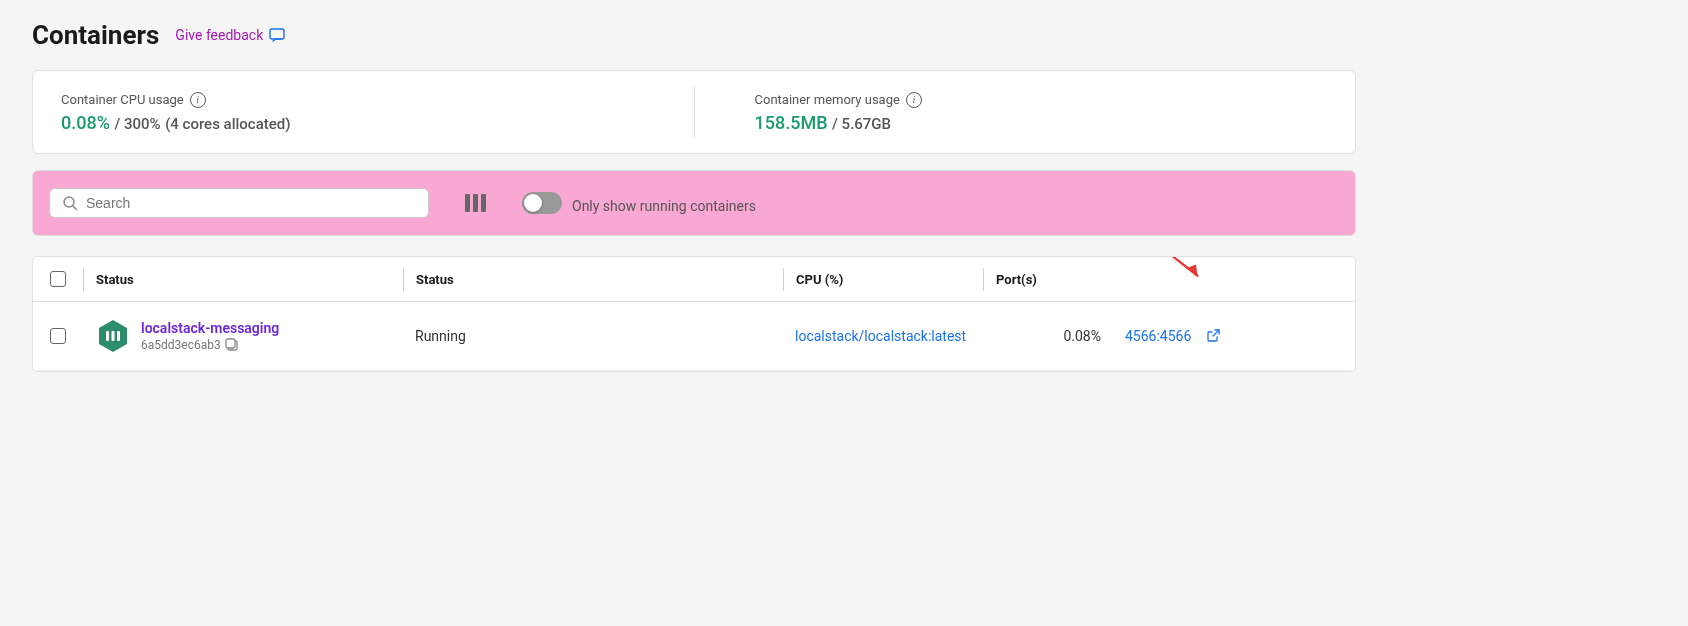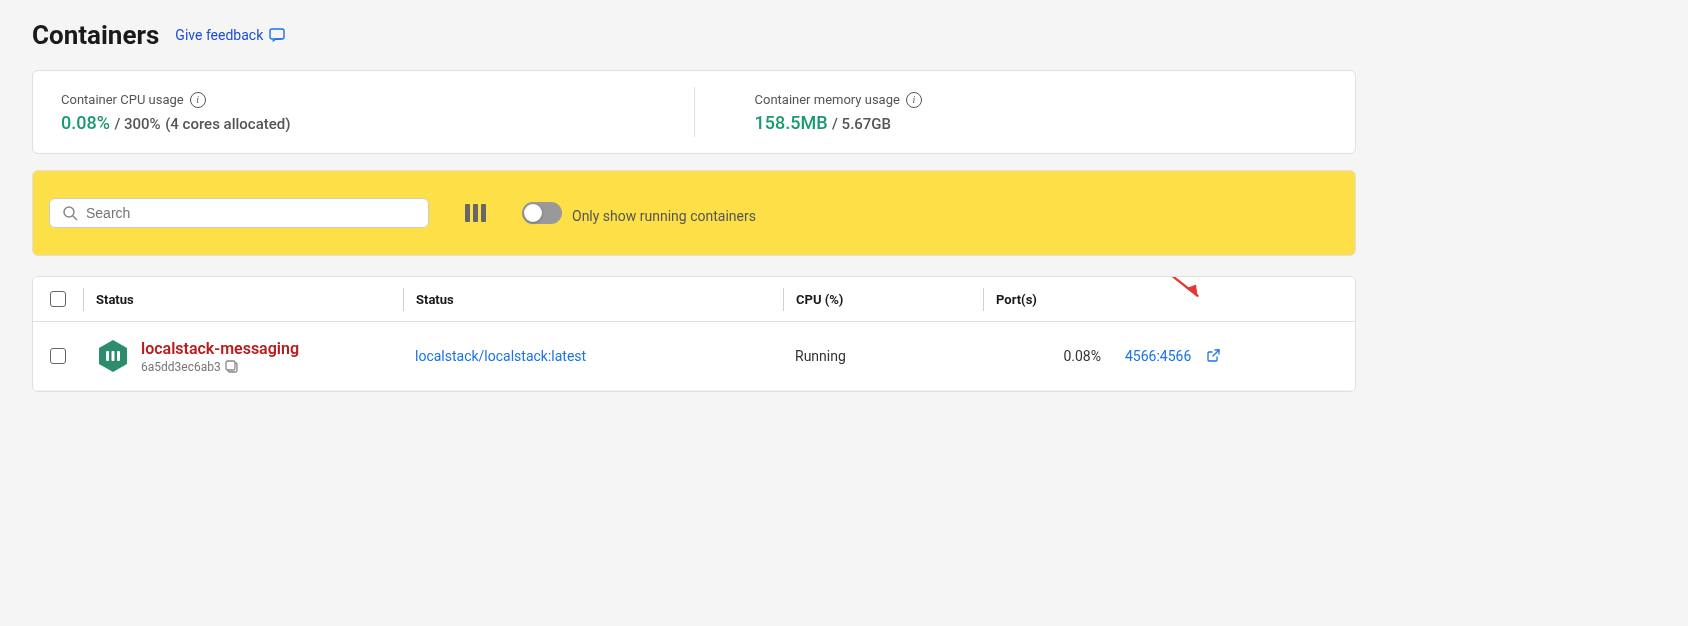--- a/index.html
+++ b/index.html
@@ -23,21 +23,21 @@
     }
     .page-title {
       font-size: 26px;
       font-weight: 700;
       color: #1a1a1a;
     }
     .feedback-link {
       display: flex;
       align-items: center;
       gap: 6px;
-      color: #1d4ed8;
+      color: #a21caf;
       text-decoration: none;
       font-size: 14px;
       font-weight: 400;
     }
 
     .metrics-bar {
       background: #fff;
       border: 1px solid #e0e0e0;
       border-radius: 6px;
       padding: 16px 28px;
@@ -94,24 +94,24 @@
       height: 50px;
       background: #e0e0e0;
       margin: 0 60px;
     }
 
     .controls-bar {
       display: flex;
       align-items: center;
       gap: 32px;
       margin-bottom: 20px;
-      background: #fde047;
+      background: #f9a8d4;
       border: 1px solid #e0e0e0;
       border-radius: 6px;
-      padding: 27px 16px;
+      padding: 17px 16px;
     }
     .search-box {
       display: flex;
       align-items: center;
       gap: 8px;
       border: 1px solid #ccc;
       border-radius: 6px;
       padding: 6px 12px;
       width: 380px;
       background: #fff;
@@ -230,24 +230,24 @@
       width: 36px;
       height: 36px;
       flex-shrink: 0;
     }
     .container-name-text {
       display: flex;
       flex-direction: column;
       gap: 2px;
     }
     .container-link {
-      color: #b91c1c;
+      color: #6d28d9;
       font-weight: 600;
       text-decoration: none;
-      font-size: 16px;
+      font-size: 14px;
     }
     .container-id {
       display: flex;
       align-items: center;
       gap: 4px;
       color: #777;
       font-size: 12px;
     }
     .copy-icon {
       width: 14px;
@@ -405,24 +405,24 @@
                 <svg width="14" height="14" viewBox="0 0 14 14" fill="none">
                   <rect x="3" y="3" width="9" height="9" rx="1.5" stroke="#888" stroke-width="1.3" fill="none"></rect>
                   <rect x="1" y="1" width="9" height="9" rx="1.5" stroke="#888" stroke-width="1.3" fill="white"></rect>
                 </svg>
               </span>
             </div>
           </div>
         </div>
       </div>
       <div class="td">
+        <span class="status-running">Running</span>
+      </div>
+      <div class="td">
         <a href="#" class="image-link">localstack/localstack:latest</a>
-      </div>
-      <div class="td">
-        <span class="status-running">Running</span>
       </div>
       <div class="td cpu-value">0.08%</div>
       <div class="td port-cell">
         <a href="#" class="port-link">4566:4566</a>
         <span class="external-icon">
           <svg width="14" height="14" viewBox="0 0 14 14" fill="none">
             <path d="M6 3H3a1 1 0 00-1 1v7a1 1 0 001 1h7a1 1 0 001-1V8" stroke="#1a73e8" stroke-width="1.3" stroke-linecap="round" fill="none"></path>
             <path d="M9 1h4v4" stroke="#1a73e8" stroke-width="1.3" stroke-linecap="round" stroke-linejoin="round" fill="none"></path>
             <line x1="13" y1="1" x2="7" y2="7" stroke="#1a73e8" stroke-width="1.3" stroke-linecap="round"></line>
           </svg>

